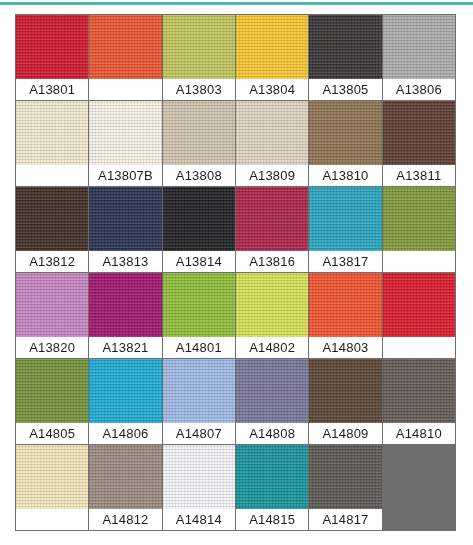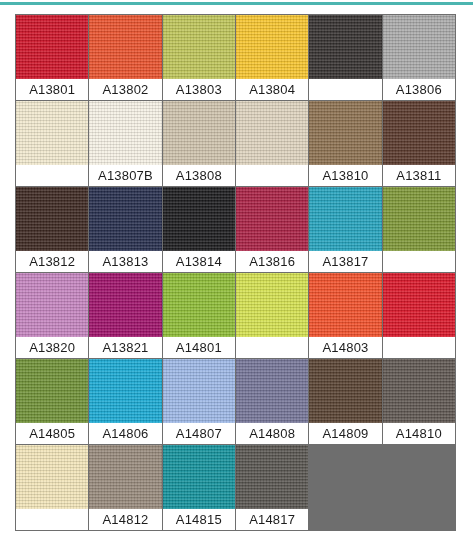--- a/index.html
+++ b/index.html
@@ -100,50 +100,51 @@
 
 <div id="top-rule"></div>
 
 <div id="swatch-grid">
     <div class="swatch-cell">
       <div class="swatch-color" style="background: rgb(204, 17, 38);"></div>
       <div class="swatch-label">A13801</div>
     </div>
     <div class="swatch-cell">
       <div class="swatch-color" style="background: rgb(232, 80, 43);"></div>
-      <div class="swatch-label">A13802</div>
     </div>
     <div class="swatch-cell">
       <div class="swatch-color" style="background: rgb(189, 196, 87);"></div>
       <div class="swatch-label">A13803</div>
     </div>
     <div class="swatch-cell">
       <div class="swatch-color" style="background: rgb(246, 196, 44);"></div>
       <div class="swatch-label">A13804</div>
     </div>
     <div class="swatch-cell">
       <div class="swatch-color" style="background: rgb(51, 47, 46);"></div>
+      <div class="swatch-label">A13805</div>
     </div>
     <div class="swatch-cell">
       <div class="swatch-color" style="background: rgb(169, 169, 169);"></div>
       <div class="swatch-label">A13806</div>
     </div>
     <div class="swatch-cell">
       <div class="swatch-color" style="background: rgb(240, 232, 205);"></div>
     </div>
     <div class="swatch-cell">
       <div class="swatch-color" style="background: rgb(245, 240, 228);"></div>
       <div class="swatch-label">A13807B</div>
     </div>
     <div class="swatch-cell">
       <div class="swatch-color" style="background: rgb(205, 193, 171);"></div>
       <div class="swatch-label">A13808</div>
     </div>
     <div class="swatch-cell">
       <div class="swatch-color" style="background: rgb(221, 210, 189);"></div>
+      <div class="swatch-label">A13809</div>
     </div>
     <div class="swatch-cell">
       <div class="swatch-color" style="background: rgb(139, 111, 78);"></div>
       <div class="swatch-label">A13810</div>
     </div>
     <div class="swatch-cell">
       <div class="swatch-color" style="background: rgb(88, 55, 42);"></div>
       <div class="swatch-label">A13811</div>
     </div>
     <div class="swatch-cell">
@@ -176,20 +177,21 @@
     <div class="swatch-cell">
       <div class="swatch-color" style="background: rgb(157, 15, 104);"></div>
       <div class="swatch-label">A13821</div>
     </div>
     <div class="swatch-cell">
       <div class="swatch-color" style="background: rgb(140, 187, 52);"></div>
       <div class="swatch-label">A14801</div>
     </div>
     <div class="swatch-cell">
       <div class="swatch-color" style="background: rgb(211, 224, 78);"></div>
+      <div class="swatch-label">A14802</div>
     </div>
     <div class="swatch-cell">
       <div class="swatch-color" style="background: rgb(240, 78, 40);"></div>
       <div class="swatch-label">A14803</div>
     </div>
     <div class="swatch-cell">
       <div class="swatch-color" style="background: rgb(216, 20, 39);"></div>
     </div>
     <div class="swatch-cell">
       <div class="swatch-color" style="background: rgb(109, 143, 52);"></div>
@@ -216,20 +218,24 @@
       <div class="swatch-label">A14810</div>
     </div>
     <div class="swatch-cell">
       <div class="swatch-color" style="background: rgb(241, 228, 184);"></div>
     </div>
     <div class="swatch-cell">
       <div class="swatch-color" style="background: rgb(150, 136, 122);"></div>
       <div class="swatch-label">A14812</div>
     </div>
     <div class="swatch-cell">
+      <div class="swatch-color" style="background: rgb(242, 243, 245);"></div>
+      <div class="swatch-label">A14814</div>
+    </div>
+    <div class="swatch-cell">
       <div class="swatch-color" style="background: rgb(17, 144, 154);"></div>
       <div class="swatch-label">A14815</div>
     </div>
     <div class="swatch-cell">
       <div class="swatch-color" style="background: rgb(86, 83, 78);"></div>
       <div class="swatch-label">A14817</div>
     </div>
   </div>
 
 </body></html>

